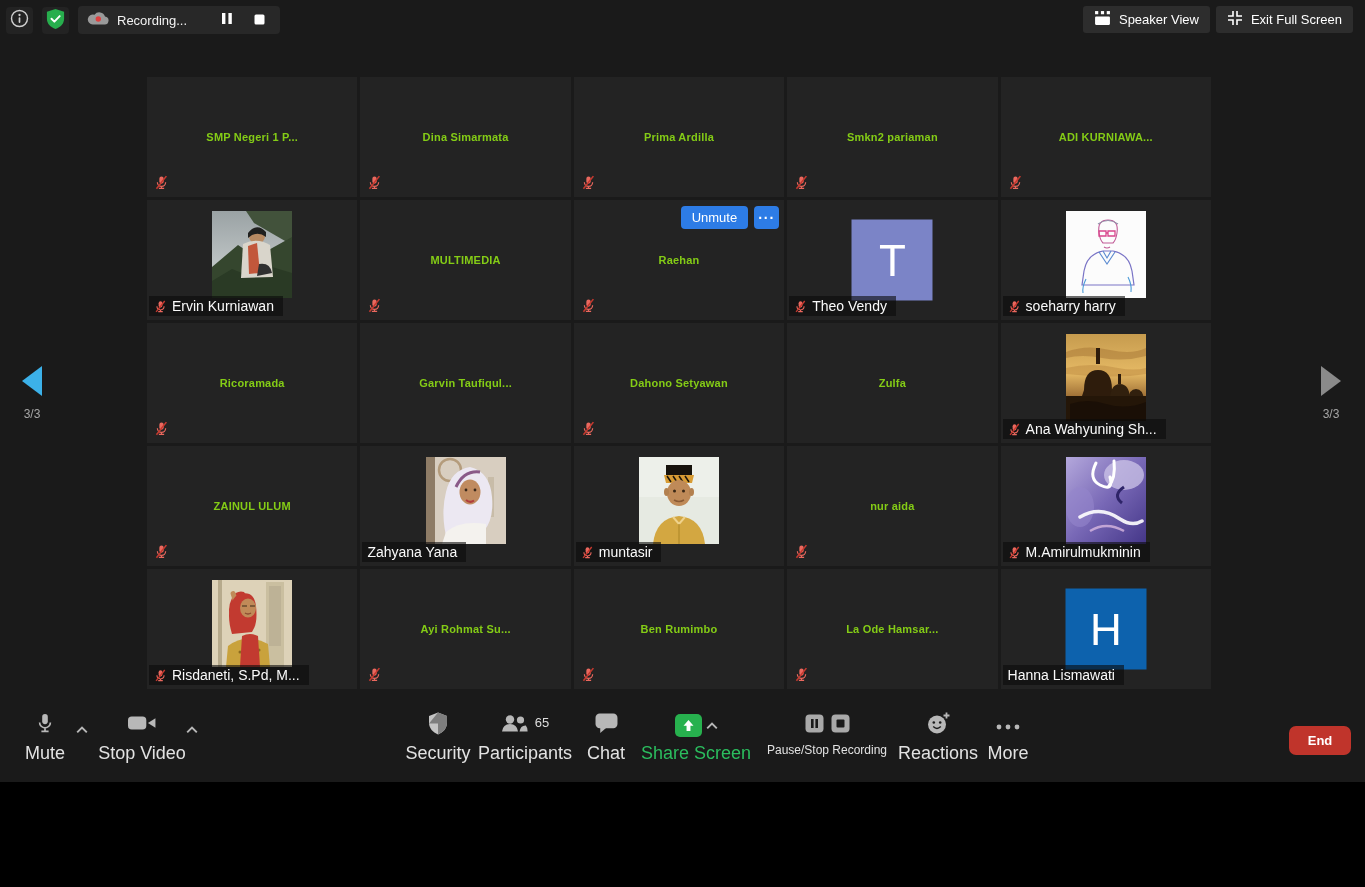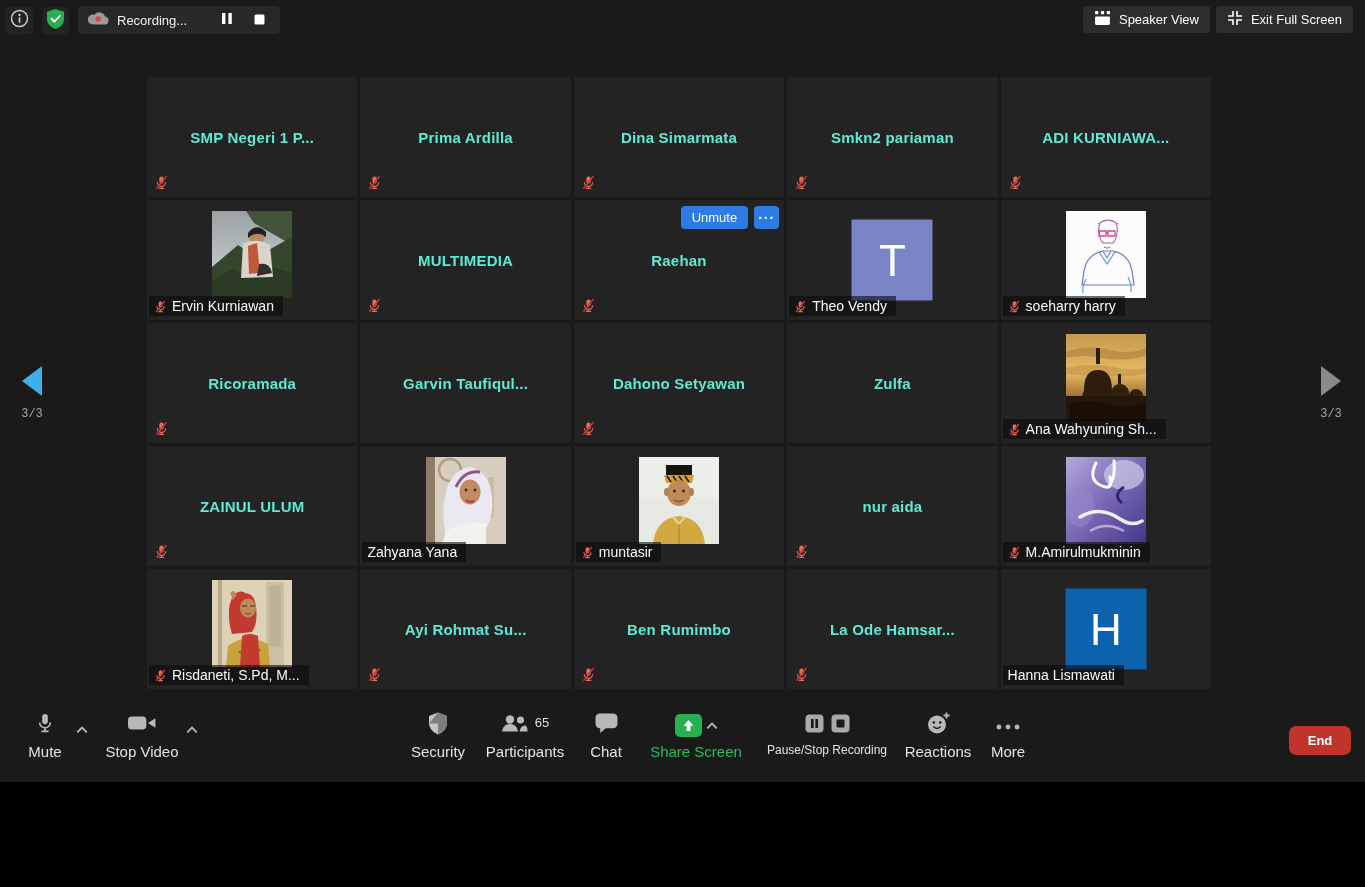--- a/index.html
+++ b/index.html
@@ -15,52 +15,52 @@
   .rec-ctrl{width:24px;height:24px;display:flex;align-items:center;justify-content:center;background:transparent;border:none;padding:0;cursor:pointer;}
   .rec-gap{width:12px;}
   .tb-right{position:absolute;right:12px;top:6px;display:flex;gap:6px;}
   .tb-btn{height:27px;background:#2d2d2d;border-radius:3px;color:#fff;font-size:13px;display:flex;align-items:center;gap:8px;padding:0 11px;border:none;cursor:pointer;font-family:inherit;}
 
   
   .grid{position:absolute;left:147px;top:77px;width:1064px;height:612px;display:grid;
     grid-template-columns:repeat(5,1fr);grid-template-rows:repeat(5,1fr);gap:3px;}
   .tile{position:relative;background:#232323;overflow:hidden;}
   .center-name{position:absolute;inset:0;display:flex;align-items:center;justify-content:center;
-    font-weight:bold;font-size:15px;color:#5eead4;letter-spacing:.2px;text-align:center;padding:0 6px;}
+    font-weight:bold;font-size:11px;color:#84cc16;letter-spacing:.2px;text-align:center;padding:0 6px;}
   .tile-mic{position:absolute;left:7px;bottom:7px;width:15px;height:15px;}
   .tile-mic svg{width:15px;height:15px;display:block;}
   .photo-wrap{position:absolute;left:50%;top:11px;transform:translateX(-50%);width:80px;height:87px;}
   .photo-wrap svg{display:block;}
   .avatar{position:absolute;left:50%;top:50%;transform:translate(-50%,-50%);width:81px;height:81px;
     display:flex;align-items:center;justify-content:center;font-size:44px;font-weight:400;color:#fff;}
   .name-label{position:absolute;left:2px;bottom:4px;display:flex;align-items:center;gap:5px;
     background:rgba(10,10,10,.6);padding:2px 9px 2px 5px;font-size:14px;color:#fafafa;white-space:nowrap;max-width:96%;}
   .label-mic{display:flex;width:13px;height:13px;}
   .label-mic svg{width:13px;height:13px;display:block;}
   .unmute-wrap{position:absolute;top:6px;right:5px;display:flex;gap:6px;}
   .unmute-btn{background:#2d7ce6;color:#fff;border:none;border-radius:4px;height:23px;padding:0 11px;
     font-size:13px;font-family:inherit;cursor:pointer;}
   .unmute-more{background:#2d7ce6;color:#fff;border:none;border-radius:4px;height:23px;width:25px;
     font-size:14px;font-weight:bold;letter-spacing:1px;padding:0;cursor:pointer;}
 
   
-  .pag{position:absolute;width:44px;text-align:center;font-family:Liberation Mono, monospace;}
+  .pag{position:absolute;width:44px;text-align:center;}
   .pag-left{left:10px;top:366px;}
   .pag-right{right:12px;top:366px;}
   .tri{width:0;height:0;margin:0 auto;cursor:pointer;}
   .tri-left{border-top:15px solid transparent;border-bottom:15px solid transparent;border-right:20px solid #3cb1e9;}
   .tri-right{border-top:15px solid transparent;border-bottom:15px solid transparent;border-left:20px solid #8a8a8a;}
   .pag-label{margin-top:11px;font-size:12px;color:#a6a6a6;}
 
   
   .toolbar{position:absolute;left:0;right:0;top:703px;height:79px;}
   .tbar-left{position:absolute;left:20px;top:9px;display:flex;gap:36px;}
   .tb-item{position:relative;display:flex;flex-direction:column;align-items:center;cursor:pointer;}
   .tb-iconrow{height:26px;display:flex;align-items:center;justify-content:center;gap:4px;}
-  .tb-label{margin-top:5px;font-size:15px;color:#e2e2e2;white-space:nowrap;}
+  .tb-label{margin-top:5px;font-size:18px;color:#e2e2e2;white-space:nowrap;}
   .chev-abs{position:absolute;top:8px;}
   .w-mute{width:50px;} .w-mute .chev-abs{right:-18px;}
   .w-video{width:72px;} .w-video .chev-abs{right:-20px;}
   .tbar-center{position:absolute;left:410px;top:9px;display:flex;gap:16px;}
   .w-sec{width:56px;} .w-par{width:86px;} .w-chat{width:44px;} .w-share{width:104px;}
   .w-rec{width:126px;} .w-react{width:64px;} .w-more{width:44px;}
   .par-count{font-size:13px;color:#dedede;margin-left:3px;margin-top:-6px;}
   .share-sq{width:27px;height:23px;background:#27b14e;border-radius:5px;display:flex;align-items:center;justify-content:center;}
   .share-label{color:#2bbd5e;}
   .end-btn{position:absolute;right:14px;top:23px;height:29px;min-width:62px;background:#c0342b;color:#fff;
@@ -145,32 +145,32 @@
         <span class="tile-mic">
           <svg viewBox="0 0 16 16">
             <rect x="5.7" y="1.6" width="4.6" height="7.6" rx="2.3" fill="#ea685e"></rect>
             <path d="M3.6 7.8 a4.4 4.4 0 0 0 8.8 0" fill="none" stroke="#ea685e" stroke-width="1.3"></path>
             <path d="M8 12.4 v1.6 M5.2 14.3 h5.6" stroke="#ea685e" stroke-width="1.3"></path>
             <path d="M2.6 14.6 L13.2 1.2" stroke="#c6392f" stroke-width="1.7"></path>
           </svg>
         </span>
       </div>
       <div class="tile">
+        <div class="center-name">Dina Simarmata</div>
+        <span class="tile-mic">
+          <svg viewBox="0 0 16 16">
+            <rect x="5.7" y="1.6" width="4.6" height="7.6" rx="2.3" fill="#ea685e"></rect>
+            <path d="M3.6 7.8 a4.4 4.4 0 0 0 8.8 0" fill="none" stroke="#ea685e" stroke-width="1.3"></path>
+            <path d="M8 12.4 v1.6 M5.2 14.3 h5.6" stroke="#ea685e" stroke-width="1.3"></path>
+            <path d="M2.6 14.6 L13.2 1.2" stroke="#c6392f" stroke-width="1.7"></path>
+          </svg>
+        </span>
+      </div>
+      <div class="tile">
         <div class="center-name">Prima Ardilla</div>
-        <span class="tile-mic">
-          <svg viewBox="0 0 16 16">
-            <rect x="5.7" y="1.6" width="4.6" height="7.6" rx="2.3" fill="#ea685e"></rect>
-            <path d="M3.6 7.8 a4.4 4.4 0 0 0 8.8 0" fill="none" stroke="#ea685e" stroke-width="1.3"></path>
-            <path d="M8 12.4 v1.6 M5.2 14.3 h5.6" stroke="#ea685e" stroke-width="1.3"></path>
-            <path d="M2.6 14.6 L13.2 1.2" stroke="#c6392f" stroke-width="1.7"></path>
-          </svg>
-        </span>
-      </div>
-      <div class="tile">
-        <div class="center-name">Dina Simarmata</div>
         <span class="tile-mic">
           <svg viewBox="0 0 16 16">
             <rect x="5.7" y="1.6" width="4.6" height="7.6" rx="2.3" fill="#ea685e"></rect>
             <path d="M3.6 7.8 a4.4 4.4 0 0 0 8.8 0" fill="none" stroke="#ea685e" stroke-width="1.3"></path>
             <path d="M8 12.4 v1.6 M5.2 14.3 h5.6" stroke="#ea685e" stroke-width="1.3"></path>
             <path d="M2.6 14.6 L13.2 1.2" stroke="#c6392f" stroke-width="1.7"></path>
           </svg>
         </span>
       </div>
       <div class="tile">

